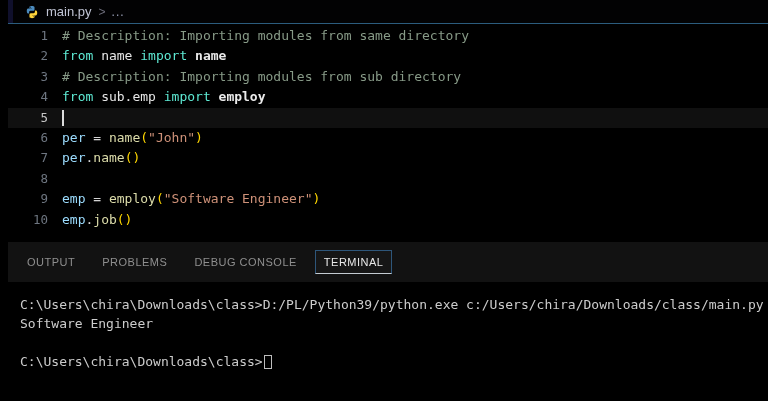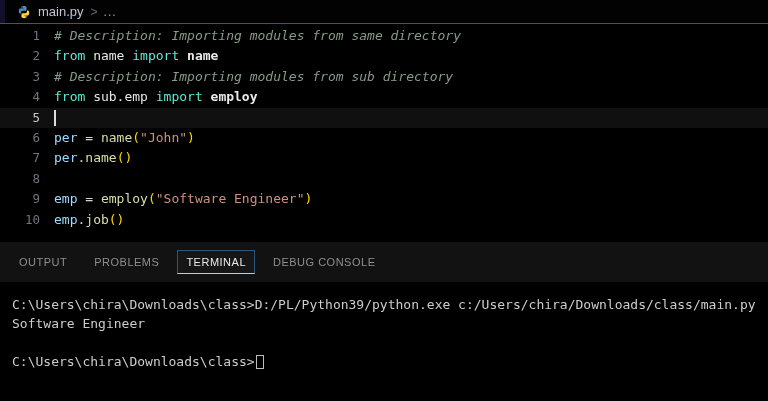--- a/index.html
+++ b/index.html
@@ -1,36 +1,36 @@
 <!DOCTYPE html>
 <html><head>
 <meta charset="utf-8">
 <style>
   * { margin:0; padding:0; box-sizing:border-box; }
   html,body { width:768px; height:401px; overflow:hidden; background:#000; }
-  .window { width:768px; height:401px; background:#000; font-family:"Liberation Sans",sans-serif; position:relative; }
+  .window { width:768px; height:401px; background:#000; font-family:"Liberation Sans",sans-serif; position:relative;padding-left:8px; }
 
   
   .breadcrumb-bar { height:24px; background:#020203; border-bottom:1px solid #2b5c7d;
                     display:flex; align-items:center; }
   .window-edge { width:5px; align-self:stretch; background:#10102c; margin-right:12px; }
   .py-icon { width:14px; height:14px; display:inline-block; margin-right:7px; }
   .bc-file { font-size:13px; color:#c0c4d4; cursor:pointer; }
   .bc-sep  { font-size:12px; color:#6d6d7a; margin:0 6px 0 7px; }
   .bc-more { font-size:12px; color:#9aa0b8; cursor:pointer; letter-spacing:1px; }
 
   
   .editor { height:218px; background:#000; padding-top:2px; position:relative;
             font-family:"DejaVu Sans Mono","Liberation Mono",monospace; font-size:13px; }
   .line { display:flex; height:20.4px; line-height:20.4px; align-items:center; position:relative; }
   .line.current { background:#101010; }
   .gutter { width:40px; text-align:right; color:#6e7681; font-size:12.5px; flex:none; }
   .line.current .gutter { color:#c6c6c6; }
   .code { margin-left:14px; white-space:pre; }
-  .tok-comment { color:#879a87; font-style:italic; }
+  .tok-comment { color:#879a87; }
   .tok-kw      { color:#5eead4; }
   .tok-plain   { color:#e6e6e6; }
   .tok-cls     { color:#eaeaea; font-weight:600; }
   .tok-var     { color:#9CDCFE;margin-top:24px; }
   .tok-op      { color:#d4d4d4; }
   .tok-fn      { color:#DCDCAA; }
   .tok-str     { color:#CE9178; }
   .tok-paren   { color:#FFD700; }
   .tok-dot     { color:#d4d4d4; }
   .edit-cursor { display:inline-block; width:2px; height:16px; background:#dcdcdc; vertical-align:middle; }
@@ -108,22 +108,22 @@
     </div>
     <div class="line">
       <span class="gutter">10</span>
       <span class="code"><span class="tok-var">emp</span><span class="tok-dot">.</span><span class="tok-fn">job</span><span class="tok-paren">()</span></span>
     </div>
   </div>
 
   <div class="panel-header">
     <span class="tab">OUTPUT</span>
     <span class="tab">PROBLEMS</span>
+    <span class="tab">DEBUG CONSOLE</span>
     <span class="tab active">TERMINAL</span>
-    <span class="tab">DEBUG CONSOLE</span>
   </div>
 
   <div class="terminal">
     <div class="tline">C:\Users\chira\Downloads\class&gt;D:/PL/Python39/python.exe c:/Users/chira/Downloads/class/main.py</div>
     <div class="tline">Software Engineer</div>
     <div class="tline"></div>
     <div class="tline"><span>C:\Users\chira\Downloads\class&gt;</span><span class="term-cursor"></span></div>
   </div>
 
 </div>

